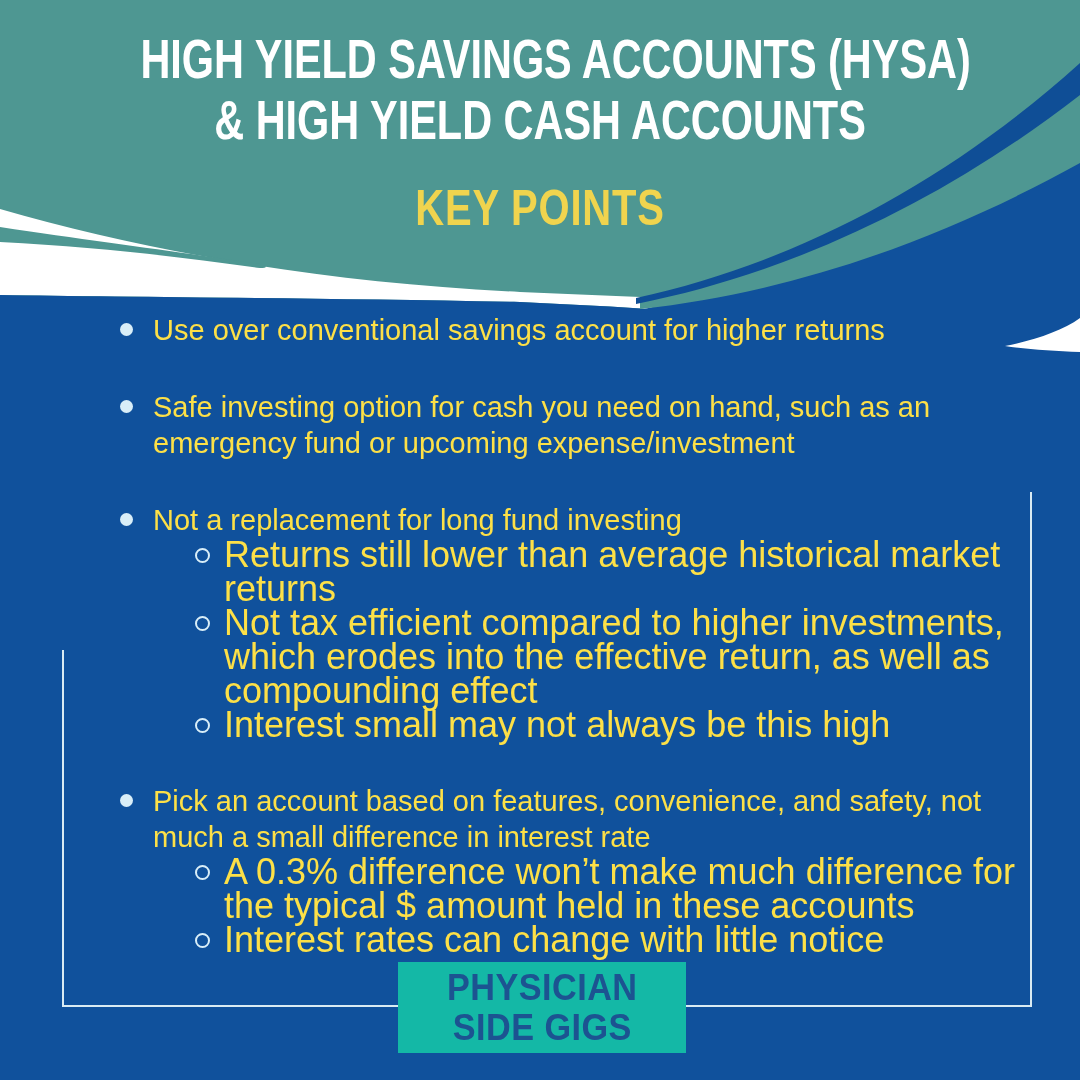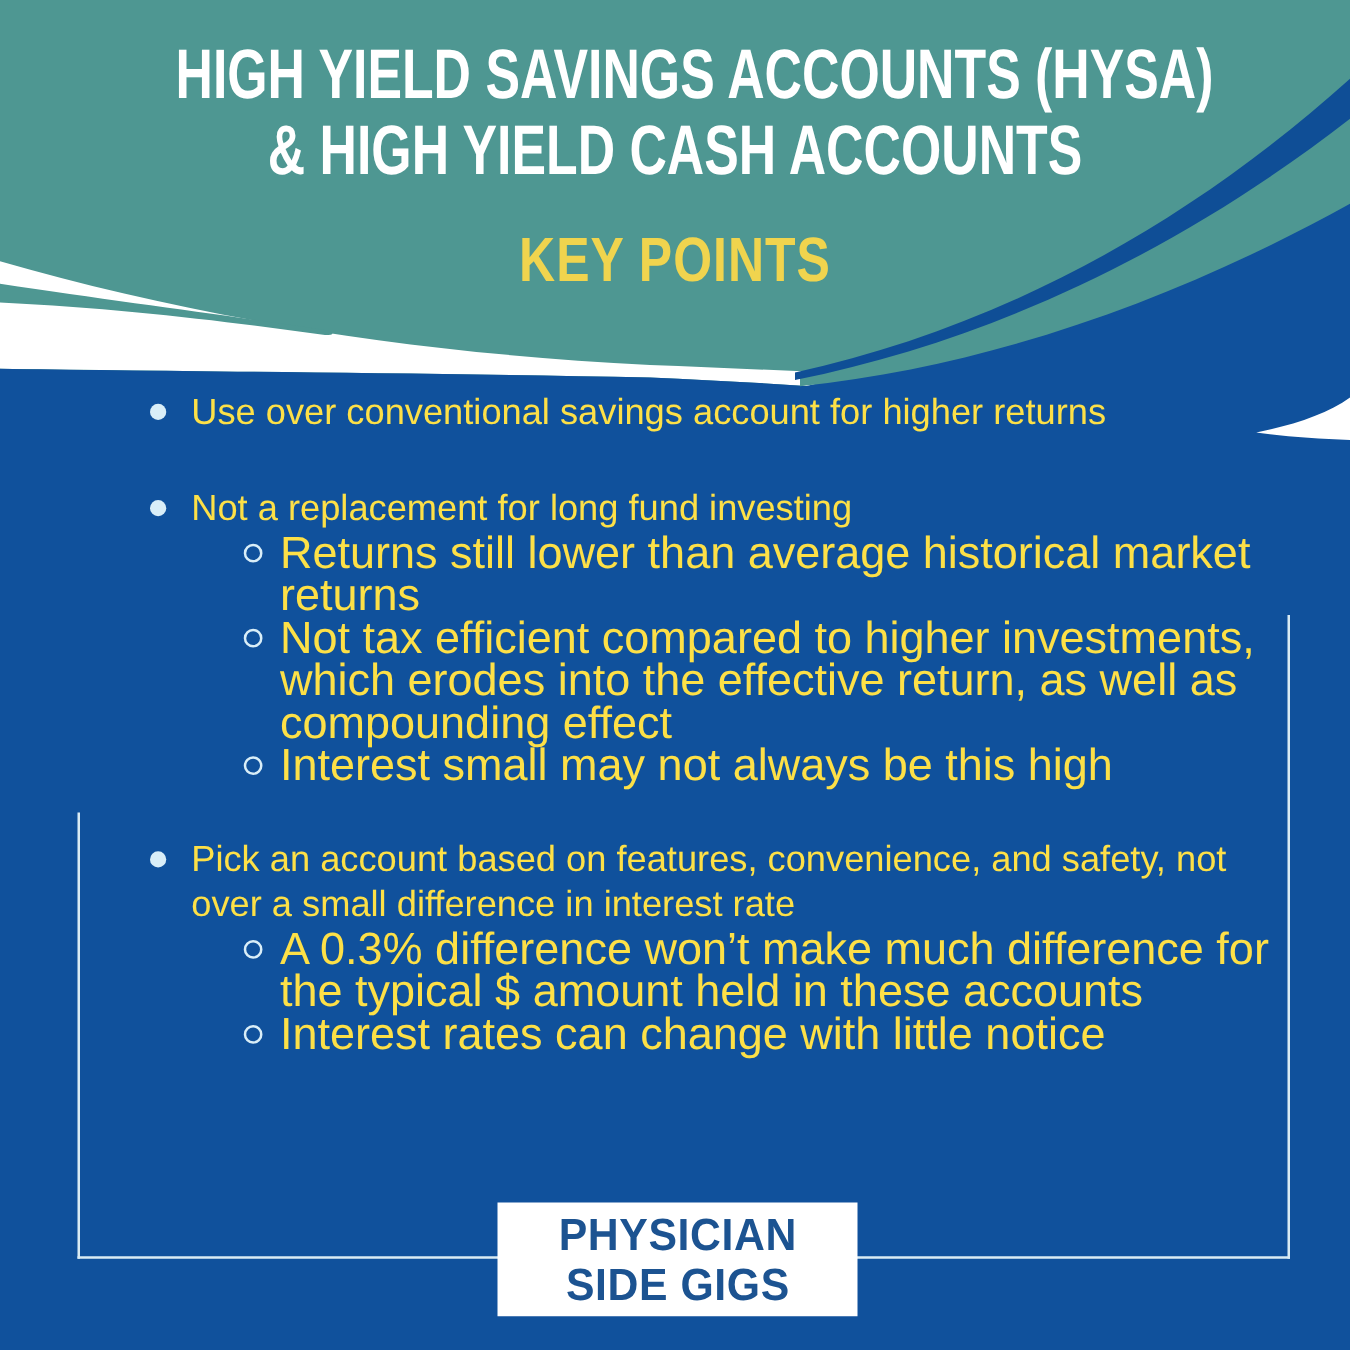--- a/index.html
+++ b/index.html
@@ -66,21 +66,21 @@
 
   
   .frame-line{position:absolute;background:#D9EBF3;z-index:1;}
   .frame-left{left:62px;top:650px;width:2px;height:357px;}
   .frame-right{left:1030px;top:492px;width:2px;height:515px;}
   .frame-bottom{left:62px;top:1005px;width:970px;height:2px;}
 
   
   .brand-box{
     position:absolute;left:398px;top:962px;width:288px;height:91px;z-index:4;
-    background:#ffffff;
+    background:#14b8a6;
     display:flex;flex-direction:column;align-items:center;justify-content:center;
   }
   .brand-line{
     font-weight:700;font-size:36px;line-height:40px;
     color:#1C5391;letter-spacing:0.5px;
     transform:scaleX(0.95);transform-origin:50% 50%;
     white-space:nowrap;
   }
 </style>
 </head>
@@ -127,41 +127,47 @@
   <div class="content" id="key-points-list">
       <div class="kp">
         <span class="kp-dot"></span>
         <div class="kp-col">
           <div class="kp-text">Use over conventional savings account for higher returns</div>
         </div>
       </div>
       <div class="kp">
         <span class="kp-dot"></span>
         <div class="kp-col">
+          <div class="kp-text">Safe investing option for cash you need on hand, such as an emergency fund or upcoming expense/investment</div>
+        </div>
+      </div>
+      <div class="kp">
+        <span class="kp-dot"></span>
+        <div class="kp-col">
           <div class="kp-text">Not a replacement for long fund investing</div>
           <div class="kp-sub">
             <div class="kp-subitem">
               <span class="kp-ring"></span>
               <div class="kp-subtext">Returns still lower than average historical market returns</div>
             </div>
             <div class="kp-subitem">
               <span class="kp-ring"></span>
               <div class="kp-subtext">Not tax efficient compared to higher investments, which erodes into the effective return, as well as compounding effect</div>
             </div>
             <div class="kp-subitem">
               <span class="kp-ring"></span>
               <div class="kp-subtext">Interest small may not always be this high</div>
             </div>
           </div>
         </div>
       </div>
       <div class="kp">
         <span class="kp-dot"></span>
         <div class="kp-col">
-          <div class="kp-text">Pick an account based on features, convenience, and safety, not over a small difference in interest rate</div>
+          <div class="kp-text">Pick an account based on features, convenience, and safety, not much a small difference in interest rate</div>
           <div class="kp-sub">
             <div class="kp-subitem">
               <span class="kp-ring"></span>
               <div class="kp-subtext">A 0.3% difference won’t make much difference for the typical $ amount held in these accounts</div>
             </div>
             <div class="kp-subitem">
               <span class="kp-ring"></span>
               <div class="kp-subtext">Interest rates can change with little notice</div>
             </div>
           </div>

